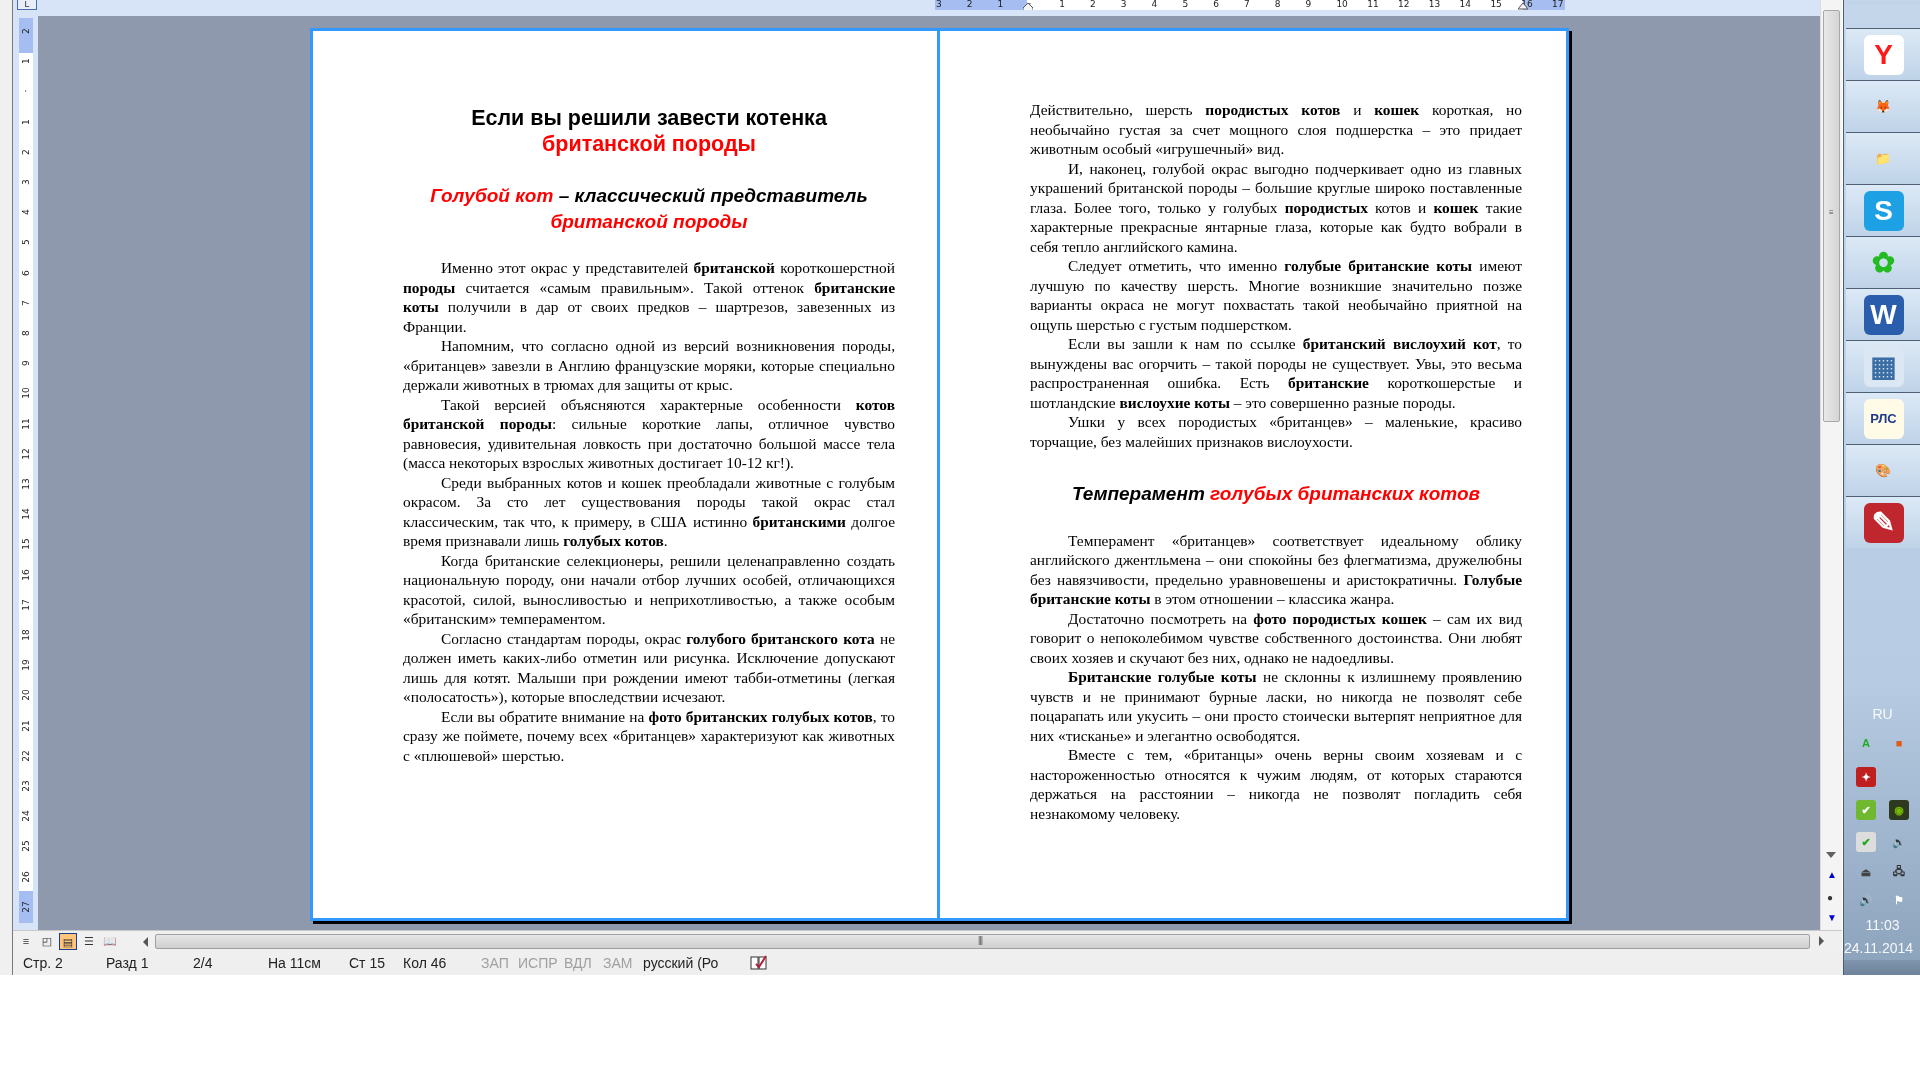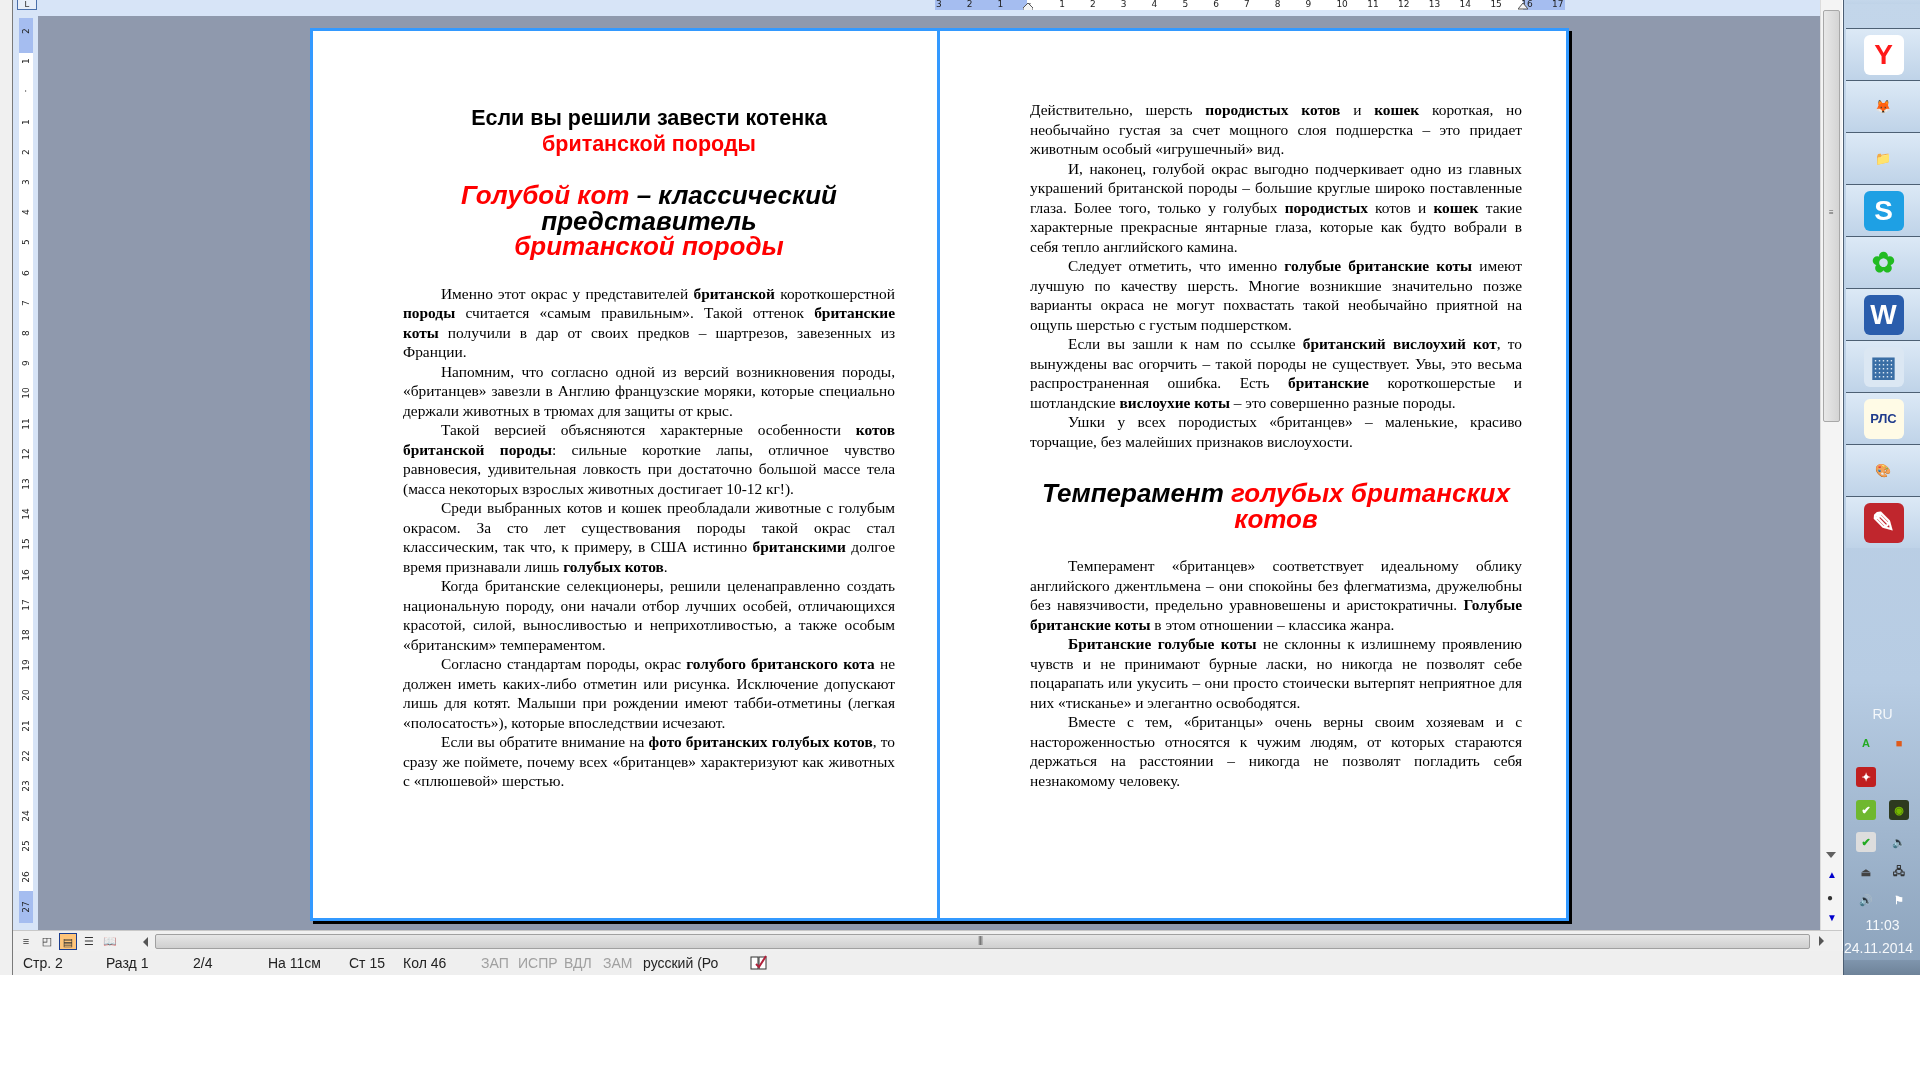--- a/index.html
+++ b/index.html
@@ -30,21 +30,21 @@
   .workspace { position: absolute; left: 38px; top: 16px; width: 1782px; height: 914px; background: #8f99ad; overflow: hidden; }
   .page { position: absolute; top: 12px; width: 632px; height: 893px; background: #ffffff; border: 3px solid #3399ff; box-shadow: 3px 3px 0 #000000; }
   .page.left { left: 272px; }
   .page.right { left: 899px; }
 
   .page-body { position: absolute; left: 90px; right: 44px; top: 0; font-family: "Liberation Serif", serif; font-size: 15.4px; line-height: 19.5px; color: #000; text-align: justify; }
   .page.left .page-body { left: 90px; right: 44px; }
   .page.right .page-body { left: 90px; right: 44px; }
 
   .h1 { font-family: "Liberation Sans", sans-serif; font-weight: bold; font-size: 21.5px; line-height: 26px; text-align: center; margin-top: 74px; }
-  .h2 { font-family: "Liberation Sans", sans-serif; font-weight: bold; font-style: italic; font-size: 26px; line-height: 25.5px; text-align: center; margin-top: 26px; margin-bottom: 24px; }
+  .h2 { font-family: "Liberation Sans", sans-serif; font-weight: bold; font-style: italic; font-size: 19px; line-height: 25.5px; text-align: center; margin-top: 26px; margin-bottom: 24px; }
   .h2.right-h { margin-top: 30px; margin-bottom: 24px; }
   .red { color: #ff0000; }
   .black { color: #000000; }
   p.para { text-indent: 38px; text-align: justify; }
   p.para.noindent { text-indent: 0; margin-top: 11px; }
   b { font-weight: bold; }
 
   
   .v-scroll { position: absolute; left: 1820px; top: 0; width: 22px; height: 930px; background: #f4f4f4; border-left: 1px solid #dcdcdc; }
   .v-scroll .thumb { position: absolute; left: 2px; top: 10px; width: 17px; height: 412px; background: linear-gradient(to right, #e8e8e8, #d4d4d4); border: 1px solid #a8a8a8; border-radius: 2px; }
@@ -184,20 +184,21 @@
         <div id="right-paras-top">
             <p class="para noindent"><span>Действительно, шерсть </span><b>породистых котов</b><span> и </span><b>кошек</b><span> короткая, но необычайно густая за счет мощного слоя подшерстка – это придает животным особый «игрушечный» вид.</span></p>
             <p class="para"><span>И, наконец, голубой окрас выгодно подчеркивает одно из главных украшений британской породы – большие круглые широко поставленные глаза. Более того, только у голубых </span><b>породистых</b><span> котов и </span><b>кошек</b><span> такие характерные прекрасные янтарные глаза, которые как будто вобрали в себя тепло английского камина.</span></p>
             <p class="para"><span>Следует отметить, что именно </span><b>голубые британские коты</b><span> имеют лучшую по качеству шерсть. Многие возникшие значительно позже варианты окраса не могут похвастать такой необычайно приятной на ощупь шерстью с густым подшерстком.</span></p>
             <p class="para"><span>Если вы зашли к нам по ссылке </span><b>британский вислоухий кот</b><span>, то вынуждены вас огорчить – такой породы не существует. Увы, это весьма распространенная ошибка. Есть </span><b>британские</b><span> короткошерстые и шотландские </span><b>вислоухие коты</b><span> – это совершенно разные породы.</span></p>
             <p class="para"><span>Ушки у всех породистых «британцев» – маленькие, красиво торчащие, без малейших признаков вислоухости.</span></p>
           </div>
         <div class="h2 right-h"><span class="black">Темперамент </span><span class="red">голубых британских котов</span></div>
         <div id="right-paras-bottom">
             <p class="para"><span> Темперамент «британцев» соответствует идеальному облику английского джентльмена – они спокойны без флегматизма, дружелюбны без навязчивости, предельно уравновешены и аристократичны. </span><b>Голубые британские коты</b><span> в этом отношении – классика жанра.</span></p>
+            <p class="para"><span>Достаточно посмотреть на </span><b>фото породистых кошек</b><span> – сам их вид говорит о непоколебимом чувстве собственного достоинства. Они любят своих хозяев и скучают без них, однако не надоедливы.</span></p>
             <p class="para"><b>Британские голубые коты</b><span> не склонны к излишнему проявлению чувств и не принимают бурные ласки, но никогда не позволят себе поцарапать или укусить – они просто стоически вытерпят неприятное для них «тисканье» и элегантно освободятся.</span></p>
             <p class="para"><span>Вместе с тем, «британцы» очень верны своим хозяевам и с настороженностью относятся к чужим людям, от которых стараются держаться на расстоянии – никогда не позволят погладить себя незнакомому человеку.</span></p>
           </div>
       </div>
     </div>
   </div>
 
   <div class="v-scroll">
     <div class="thumb">
       <div class="grip">≡</div>

